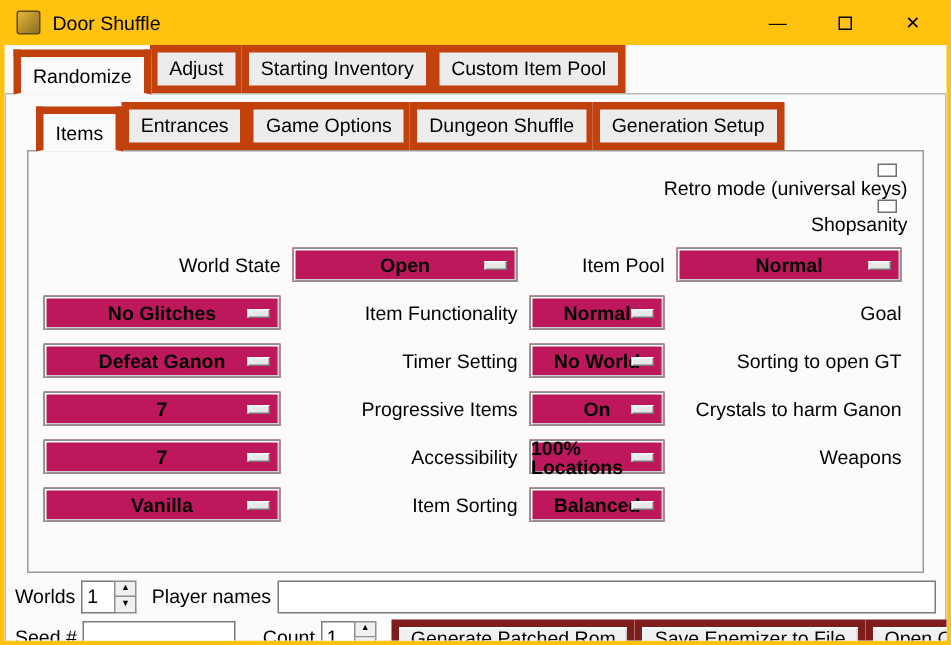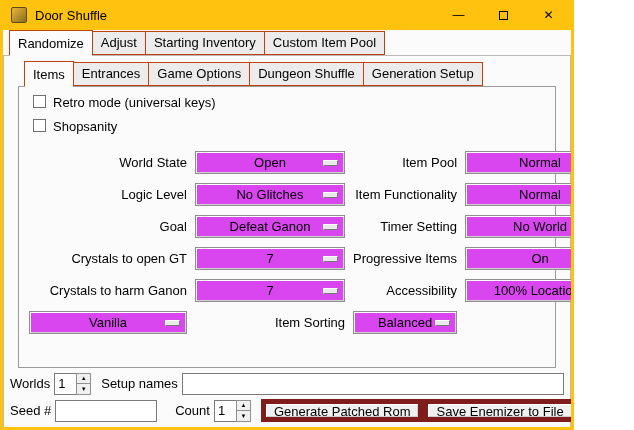--- a/index.html
+++ b/index.html
@@ -3,21 +3,21 @@
 <meta charset="utf-8">
 <style>
   :root { --accent:#FFC20E; }
   * { box-sizing:border-box; margin:0; padding:0; }
   body {
     font-family:"Liberation Sans", sans-serif;
     font-size:13px; color:#000;
     width:634px; height:430px;
   }
   .window {
-    width:574px; height:430px;
+    width:634px; height:430px;
     background:var(--accent);
     padding:0 3px 3px 3px;
     display:flex; flex-direction:column;
   }
   
   .titlebar {
     height:30px; flex:0 0 30px;
     display:flex; align-items:center;
     background:var(--accent);
     padding-left:8px;
@@ -33,53 +33,54 @@
     width:45px; height:100%;
     display:flex; align-items:center; justify-content:center;
     font-size:12px; cursor:default;
   }
   .max-square { width:9px; height:9px; border:1px solid #000; display:block; }
   
   .client { flex:1; background:#fbfbfb; display:flex; flex-direction:column; overflow:hidden; }
   .nb { display:flex; flex-direction:column; }
   .tabs { display:flex; padding-left:6px; position:relative; z-index:2; align-items:flex-end; }
   .tab {
-    background:#ececec; border:1px solid #c2410c;
+    background:#ececec; border:5px solid #c2410c;
     padding:3px 8px 4px 8px; margin-right:-1px;
     white-space:nowrap; cursor:default;
   }
   .tab.active {
     background:#fbfbfb; border-bottom:1px solid #fbfbfb;
     margin-bottom:-1px; padding-top:5px; position:relative; z-index:3;
   }
   .nb-content { border:1px solid #9b9b9b; background:#fbfbfb; }
   .outer-nb { flex:1; }
   .outer-content { flex:1; display:flex; flex-direction:column; border-color:#b9b9b9; }
   .inner-nb { margin:5px 14px 0 14px; }
   .inner-content { height:282px; padding:8px 10px; }
   
-  .check-row { display:flex; align-items:flex-start; height:24px; padding-left:4px; }
+  .check-row { display:flex; align-items:flex-end; height:24px; padding-left:4px;flex-direction:column; }
   .checkbox {
     width:13px; height:13px; background:#fff;
     border:1px solid #707070; margin-right:7px;
   }
   
   .opt-grid {
     display:grid;
     grid-template-columns:158px 150px 1fr 150px;
     column-gap:8px; row-gap:9px;
     align-items:center; margin-top:8px; padding-right:4px;
   }
   .opt-label { text-align:right; white-space:nowrap; }
   .dropdown {
     position:relative; height:23px;
-    background:#d946ef; border:1px solid #8f8f8f;
+    background:#be185d; border:1px solid #8f8f8f;
     box-shadow:inset 1px 1px 0 #ffffff, inset -1px -1px 0 #cfcfcf;
     display:flex; align-items:center; justify-content:center;
     cursor:default;
+    font-weight:bold;
   }
   .dd-value { line-height:1; }
   .dd-indicator {
     position:absolute; right:6px; top:8px;
     width:15px; height:6px;
     background:#e9e9e9;
     border:1px solid; border-color:#ffffff #777777 #777777 #ffffff;
   }
   
   .bottom { margin-top:auto; padding:4px 6px 6px 6px; display:flex; flex-direction:column; gap:4px; }
@@ -172,21 +173,20 @@
               <div class="dropdown">
                 <span class="dd-value">Open</span>
                 <span class="dd-indicator"></span>
               </div>
               <span class="opt-label">Item Pool</span>
               <div class="dropdown">
                 <span class="dd-value">Normal</span>
                 <span class="dd-indicator"></span>
               </div>
 
-              <span class="opt-label">Logic Level</span>
               <div class="dropdown">
                 <span class="dd-value">No Glitches</span>
                 <span class="dd-indicator"></span>
               </div>
               <span class="opt-label">Item Functionality</span>
               <div class="dropdown">
                 <span class="dd-value">Normal</span>
                 <span class="dd-indicator"></span>
               </div>
 
@@ -194,21 +194,21 @@
               <div class="dropdown">
                 <span class="dd-value">Defeat Ganon</span>
                 <span class="dd-indicator"></span>
               </div>
               <span class="opt-label">Timer Setting</span>
               <div class="dropdown">
                 <span class="dd-value">No World</span>
                 <span class="dd-indicator"></span>
               </div>
 
-              <span class="opt-label">Crystals to open GT</span>
+              <span class="opt-label">Sorting to open GT</span>
               <div class="dropdown">
                 <span class="dd-value">7</span>
                 <span class="dd-indicator"></span>
               </div>
               <span class="opt-label">Progressive Items</span>
               <div class="dropdown">
                 <span class="dd-value">On</span>
                 <span class="dd-indicator"></span>
               </div>
 
@@ -216,20 +216,21 @@
               <div class="dropdown">
                 <span class="dd-value">7</span>
                 <span class="dd-indicator"></span>
               </div>
               <span class="opt-label">Accessibility</span>
               <div class="dropdown">
                 <span class="dd-value">100% Locations</span>
                 <span class="dd-indicator"></span>
               </div>
 
+              <span class="opt-label">Weapons</span>
               <div class="dropdown">
                 <span class="dd-value">Vanilla</span>
                 <span class="dd-indicator"></span>
               </div>
               <span class="opt-label">Item Sorting</span>
               <div class="dropdown">
                 <span class="dd-value">Balanced</span>
                 <span class="dd-indicator"></span>
               </div>
 
@@ -240,21 +241,21 @@
         <div class="bottom">
           <div class="brow">
             <span class="blabel">Worlds</span>
             <div class="spin">
               <input class="spin-entry" value="1" style="">
               <div class="spin-btns">
                 <div class="spin-arrow">▲</div>
                 <div class="spin-arrow">▼</div>
               </div>
             </div>
-            <span class="blabel">Setup names</span>
+            <span class="blabel">Player names</span>
             <input class="entry flex1" value="" style="">
           </div>
           <div class="brow">
             <span class="blabel">Seed #</span>
             <input class="entry seed" value="" style="">
             <span class="blabel ml6">Count</span>
             <div class="spin">
               <input class="spin-entry" value="1" style="">
               <div class="spin-btns">
                 <div class="spin-arrow">▲</div>

